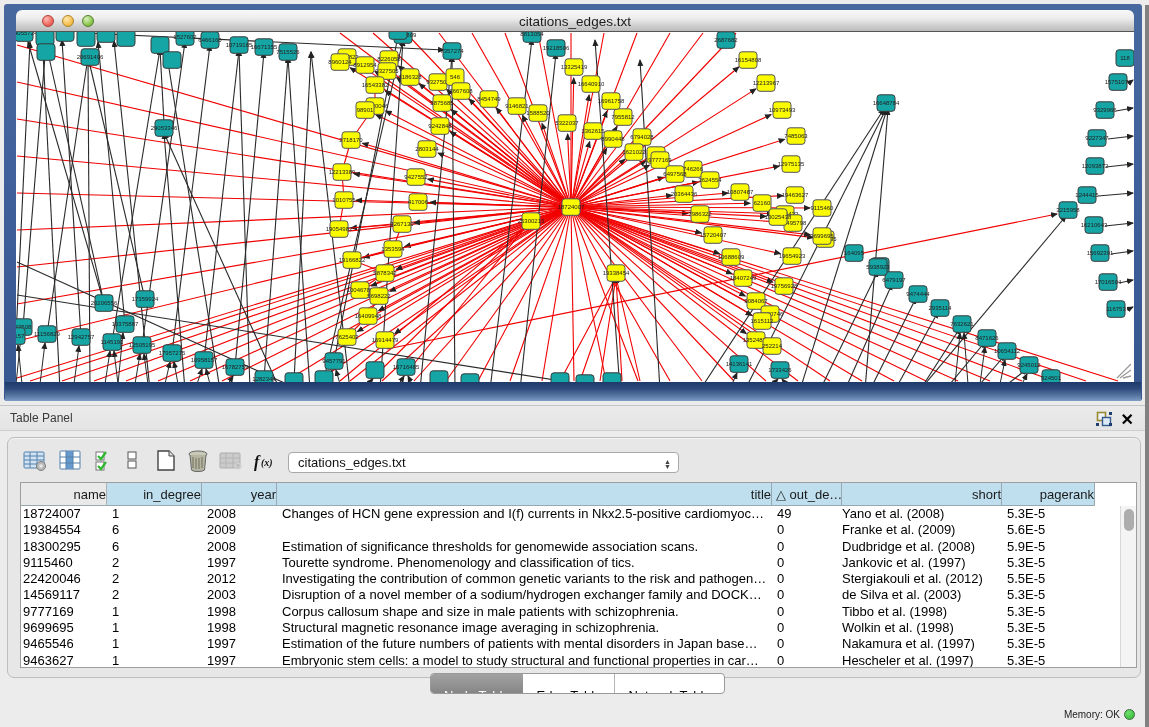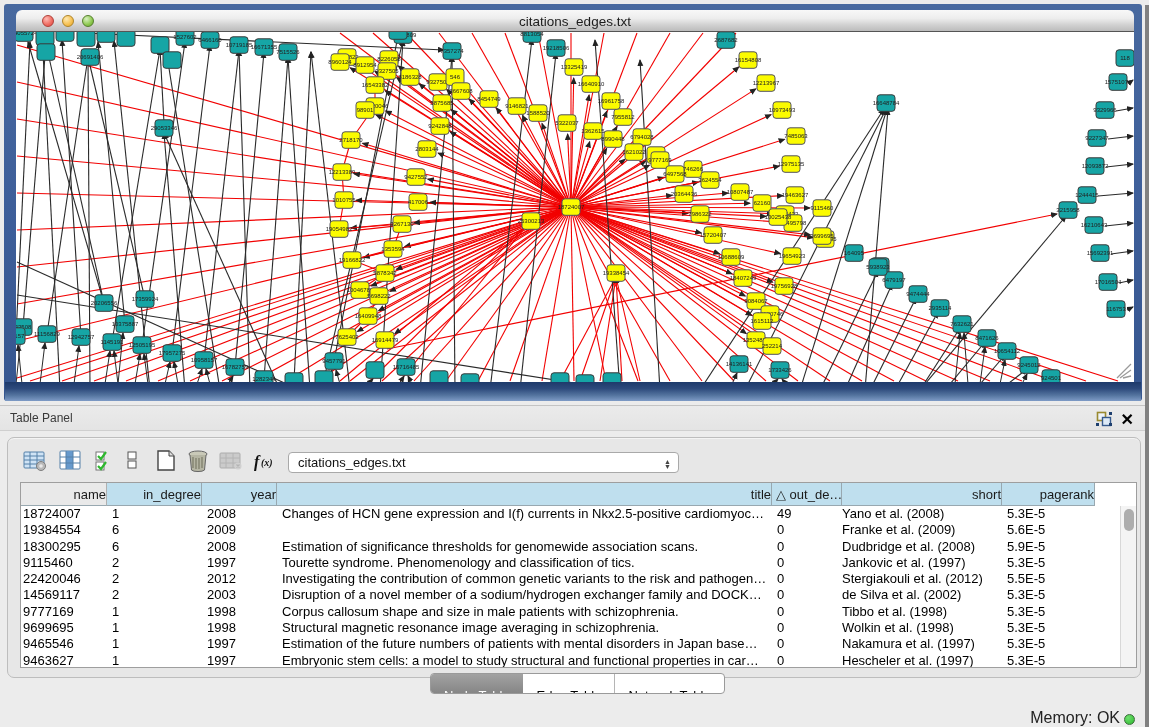--- a/index.html
+++ b/index.html
@@ -46,21 +46,21 @@
 .c4{left:756px;width:64px}
 .c5{left:821px;width:160px;text-align:left}
 .c6{left:986px;width:88px}
 #vscroll{position:absolute;right:0;top:23px;width:16px;height:162px;background:#f4f4f4;border-left:1px solid #d8d8d8}
 #vthumb{position:absolute;left:3px;top:3px;width:10px;height:22px;background:#adadad;border-radius:5px}
 #tabs{position:absolute;left:430px;top:673px;height:21px;display:flex;font-size:13px;
   border:1px solid #9a9a9a;border-radius:4px;overflow:hidden;background:#fff}
 #tabs div{padding:12px 13px;line-height:20px}
 #tabs .sel{background:linear-gradient(180deg,#a2a2a2,#7e7e7e);color:#fff}
 #tabs .mid{border-left:1px solid #fff;border-right:1px solid #b5b5b5}
-#memory{position:absolute;right:14px;top:709px;font-size:16px;color:#222}
+#memory{position:absolute;right:14px;top:709px;font-size:10px;color:#222}
 #memory .dot{display:inline-block;width:11px;height:11px;border-radius:50%;
   background:radial-gradient(circle at 35% 30%,#6fe06f,#2db82d);border:1px solid #3c6b3c;vertical-align:-2px;margin-left:4px}
 </style></head>
 <body>
 <div id="frame"></div>
 <div id="band"></div>
 <div id="titlebar">
   <div class="tl" style="left:26px;background:radial-gradient(circle at 35% 30%,#ffb9b3,#ee6b60 60%,#d44);border:0.5px solid #b04038"></div>
   <div class="tl" style="left:46px;background:radial-gradient(circle at 35% 30%,#ffe9b0,#f5bf4f 60%,#dda22f);border:0.5px solid #b08528"></div>
   <div class="tl" style="left:66px;background:radial-gradient(circle at 35% 30%,#d8f0c0,#8cc84e 60%,#6aa32e);border:0.5px solid #567f2e"></div>
@@ -722,21 +722,21 @@
           <div class="c4">0</div>
           <div class="c5">Stergiakouli et al. (2012)</div>
           <div class="c6">5.5E-5</div>
         </div>
 <div class="trow">
           <div class="c0">14569117</div>
           <div class="c1">2</div>
           <div class="c2">2003</div>
           <div class="c3">Disruption of a novel member of a sodium/hydrogen exchanger family and DOCK…</div>
           <div class="c4">0</div>
-          <div class="c5">de Silva et al. (2002)</div>
+          <div class="c5">de Silva et al. (2003)</div>
           <div class="c6">5.3E-5</div>
         </div>
 <div class="trow">
           <div class="c0">9777169</div>
           <div class="c1">1</div>
           <div class="c2">1998</div>
           <div class="c3">Corpus callosum shape and size in male patients with schizophrenia.</div>
           <div class="c4">0</div>
           <div class="c5">Tibbo et al. (1998)</div>
           <div class="c6">5.3E-5</div>

